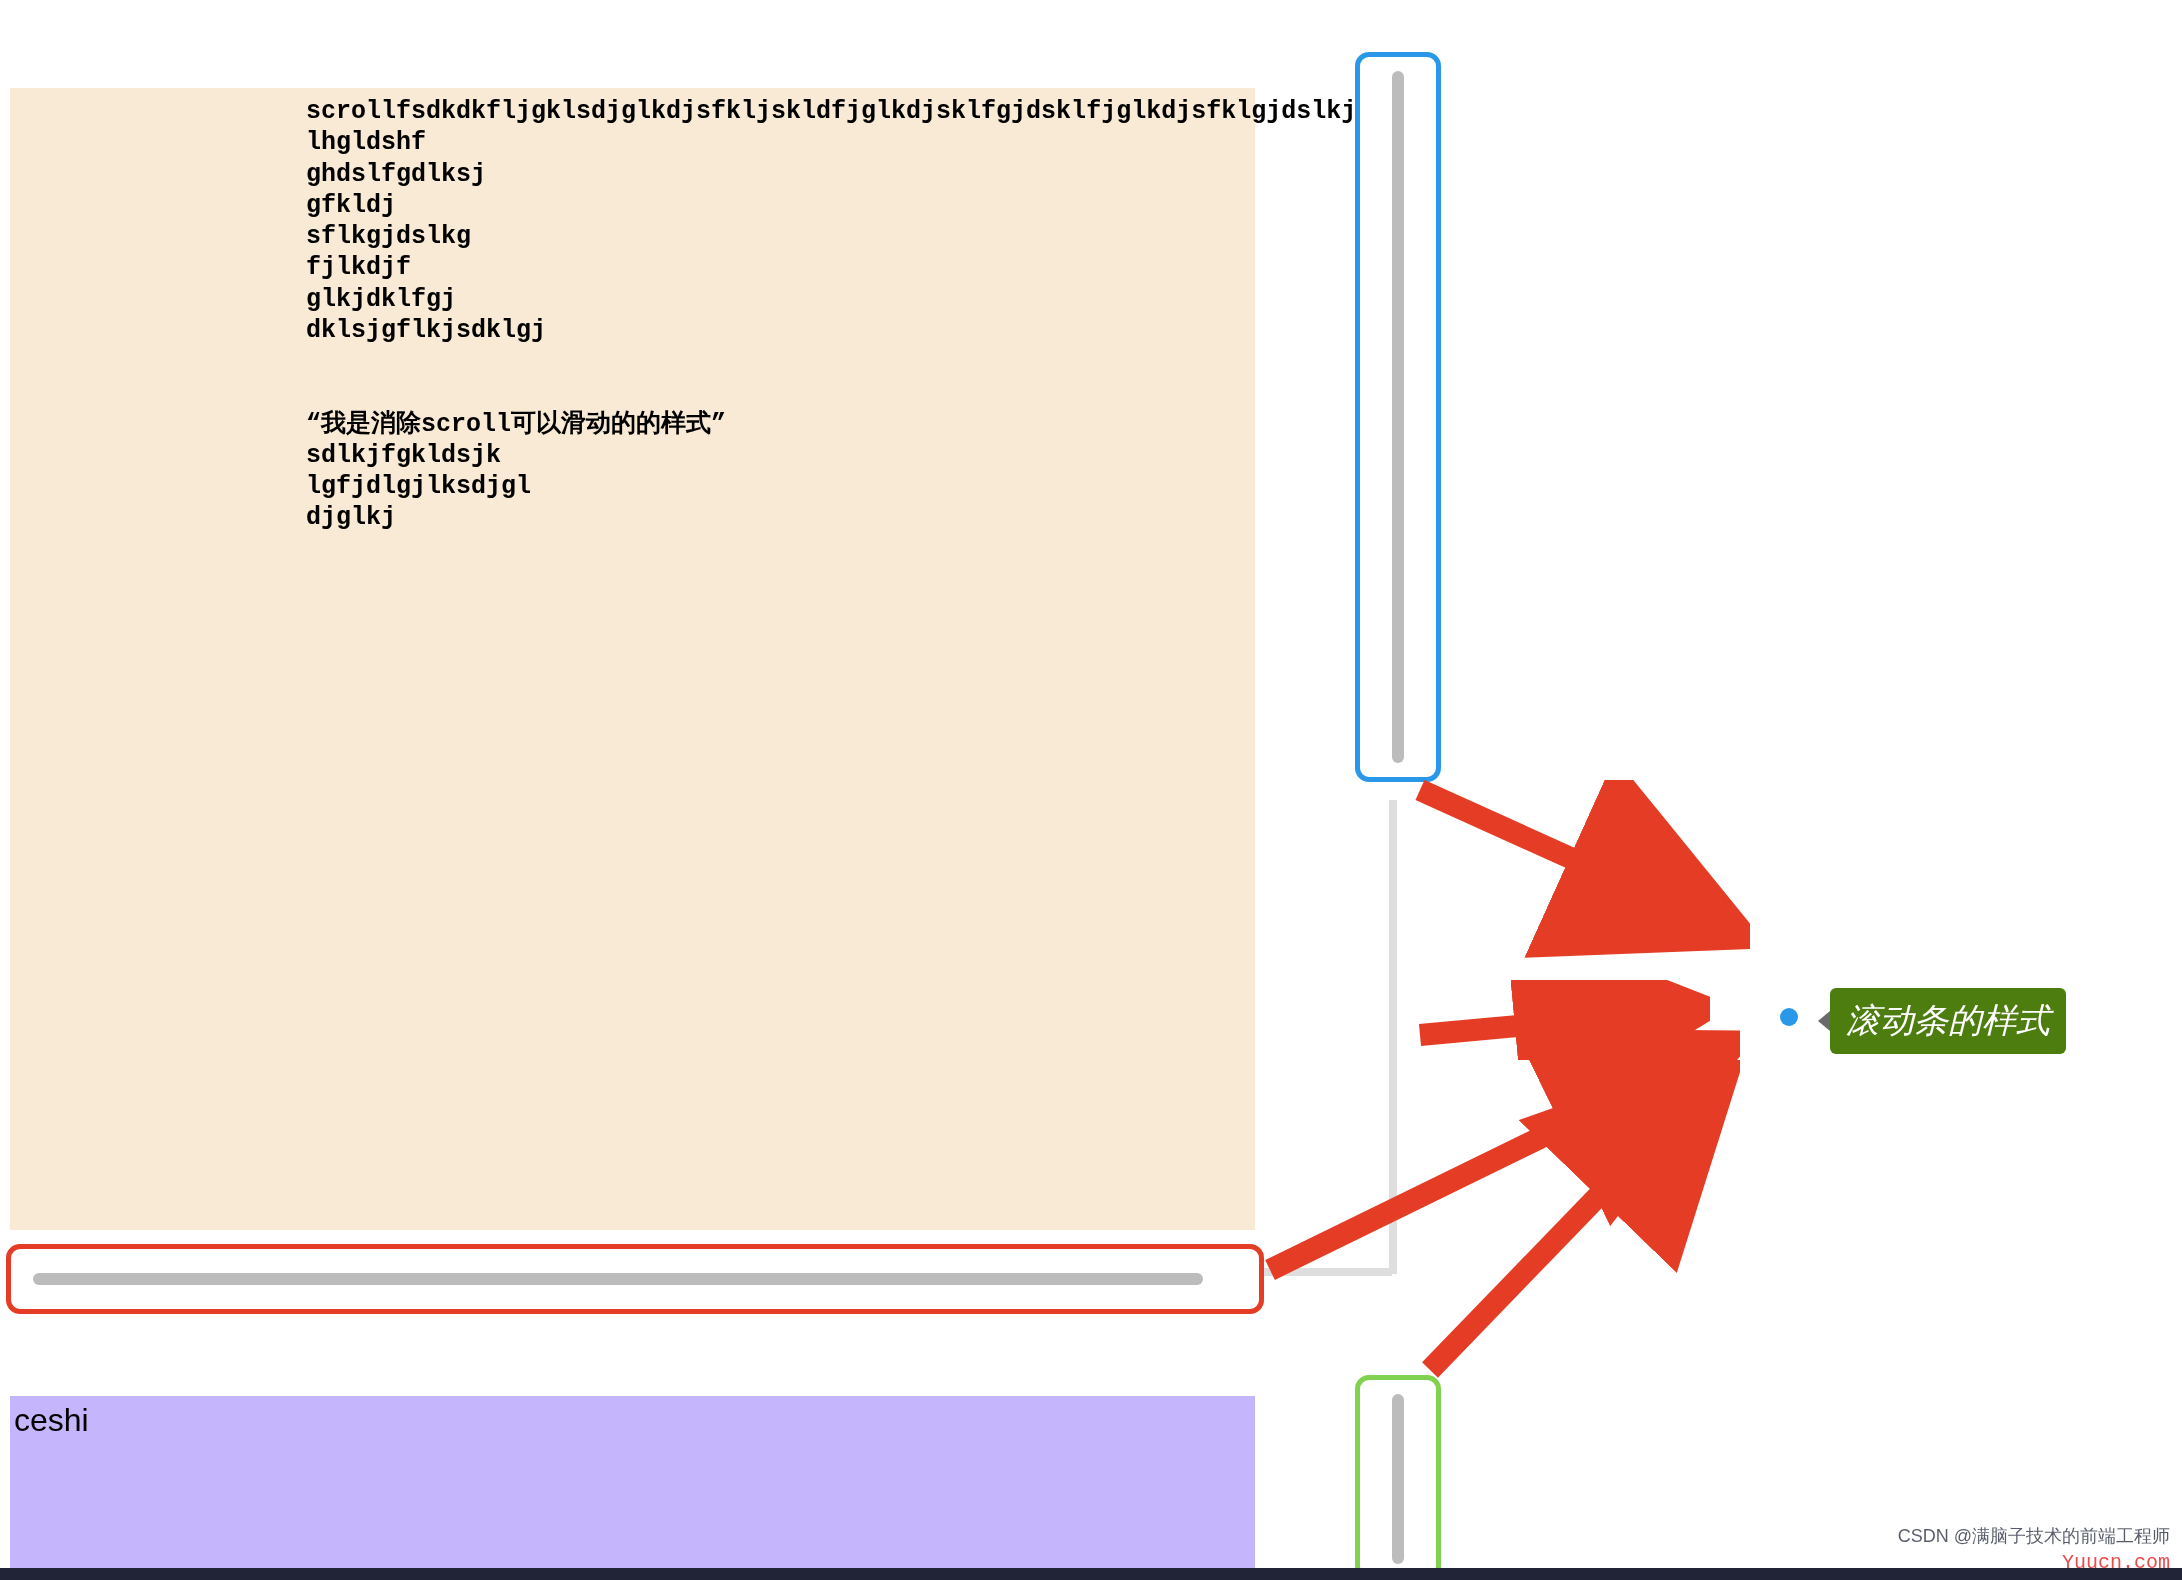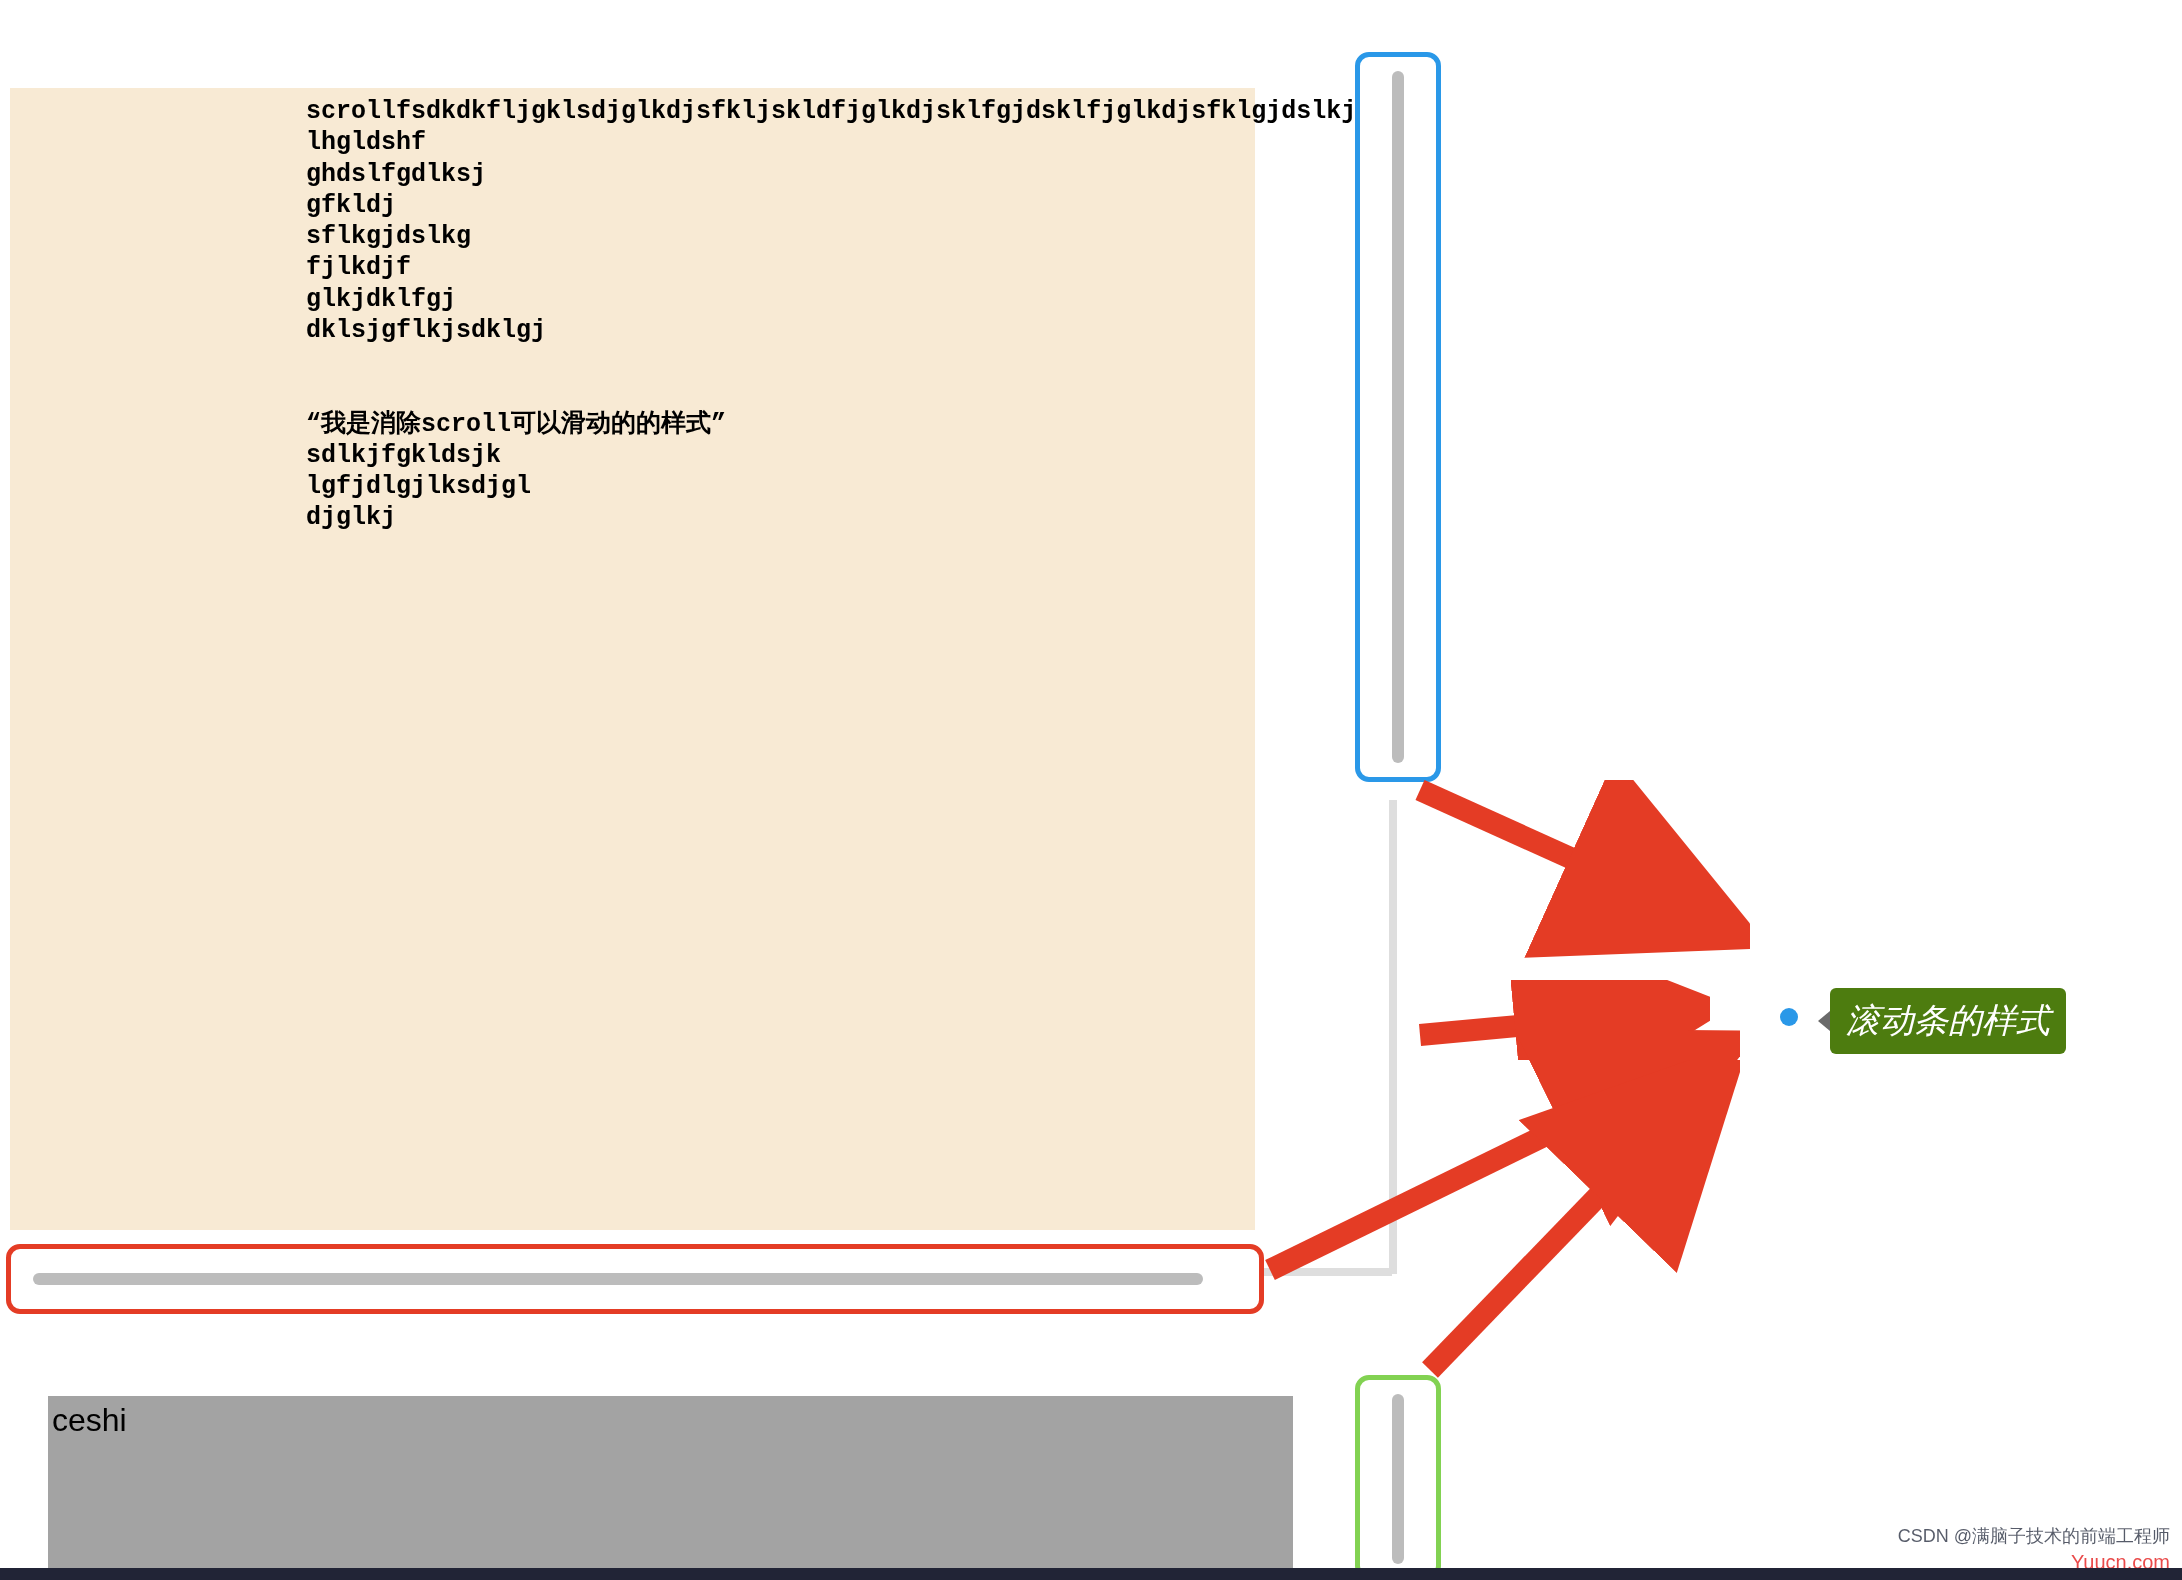--- a/index.html
+++ b/index.html
@@ -68,22 +68,21 @@
       height: 12px;
       background: #bcbcbc;
       border-radius: 6px;
     }
     .green-panel {
       position: absolute;
       left: 10px;
       top: 1396px;
       width: 1245px;
       height: 184px;
-      background: #a3a3a3;
-      margin-left: 38px;
+      background: #c4b5fd;
     }
     .green-panel-text {
       position: absolute;
       left: 4px;
       top: 6px;
       font-size: 32px;
       font-family: Arial, sans-serif;
       color: #000;
     }
     .green-v-scroll-container {
@@ -153,21 +152,21 @@
       top: 1008px;
       width: 18px;
       height: 18px;
       background: #2a98e8;
       border-radius: 50%;
     }
     .watermark {
       position: absolute;
       right: 12px;
       bottom: 6px;
-      font-family: Liberation Sans, sans-serif;
+      font-family: Liberation Mono, monospace;
       font-size: 20px;
       color: #e62b2b;
       opacity: 0.85;
     }
     .watermark2 {
       position: absolute;
       right: 12px;
       bottom: 32px;
       font-family: Arial, sans-serif;
       font-size: 18px;

